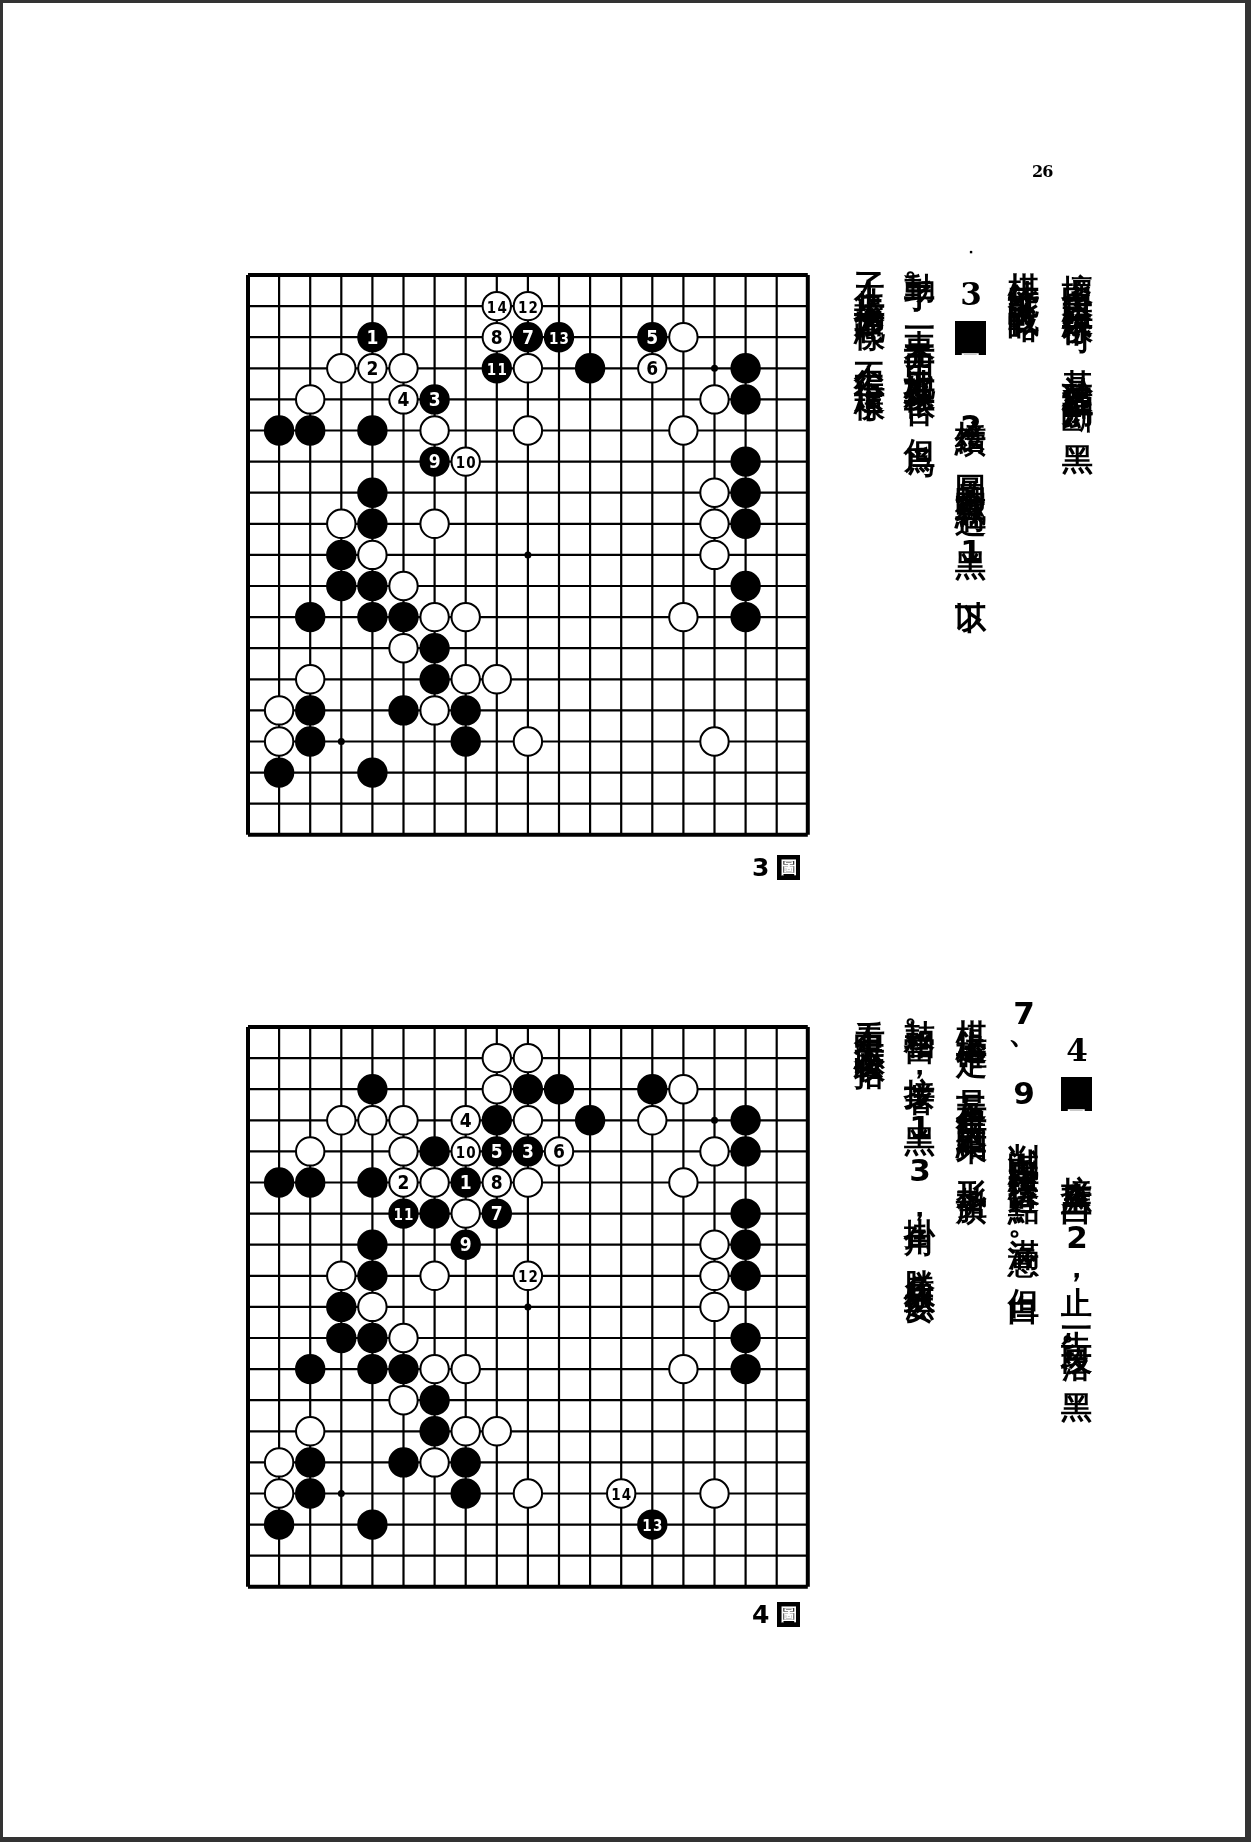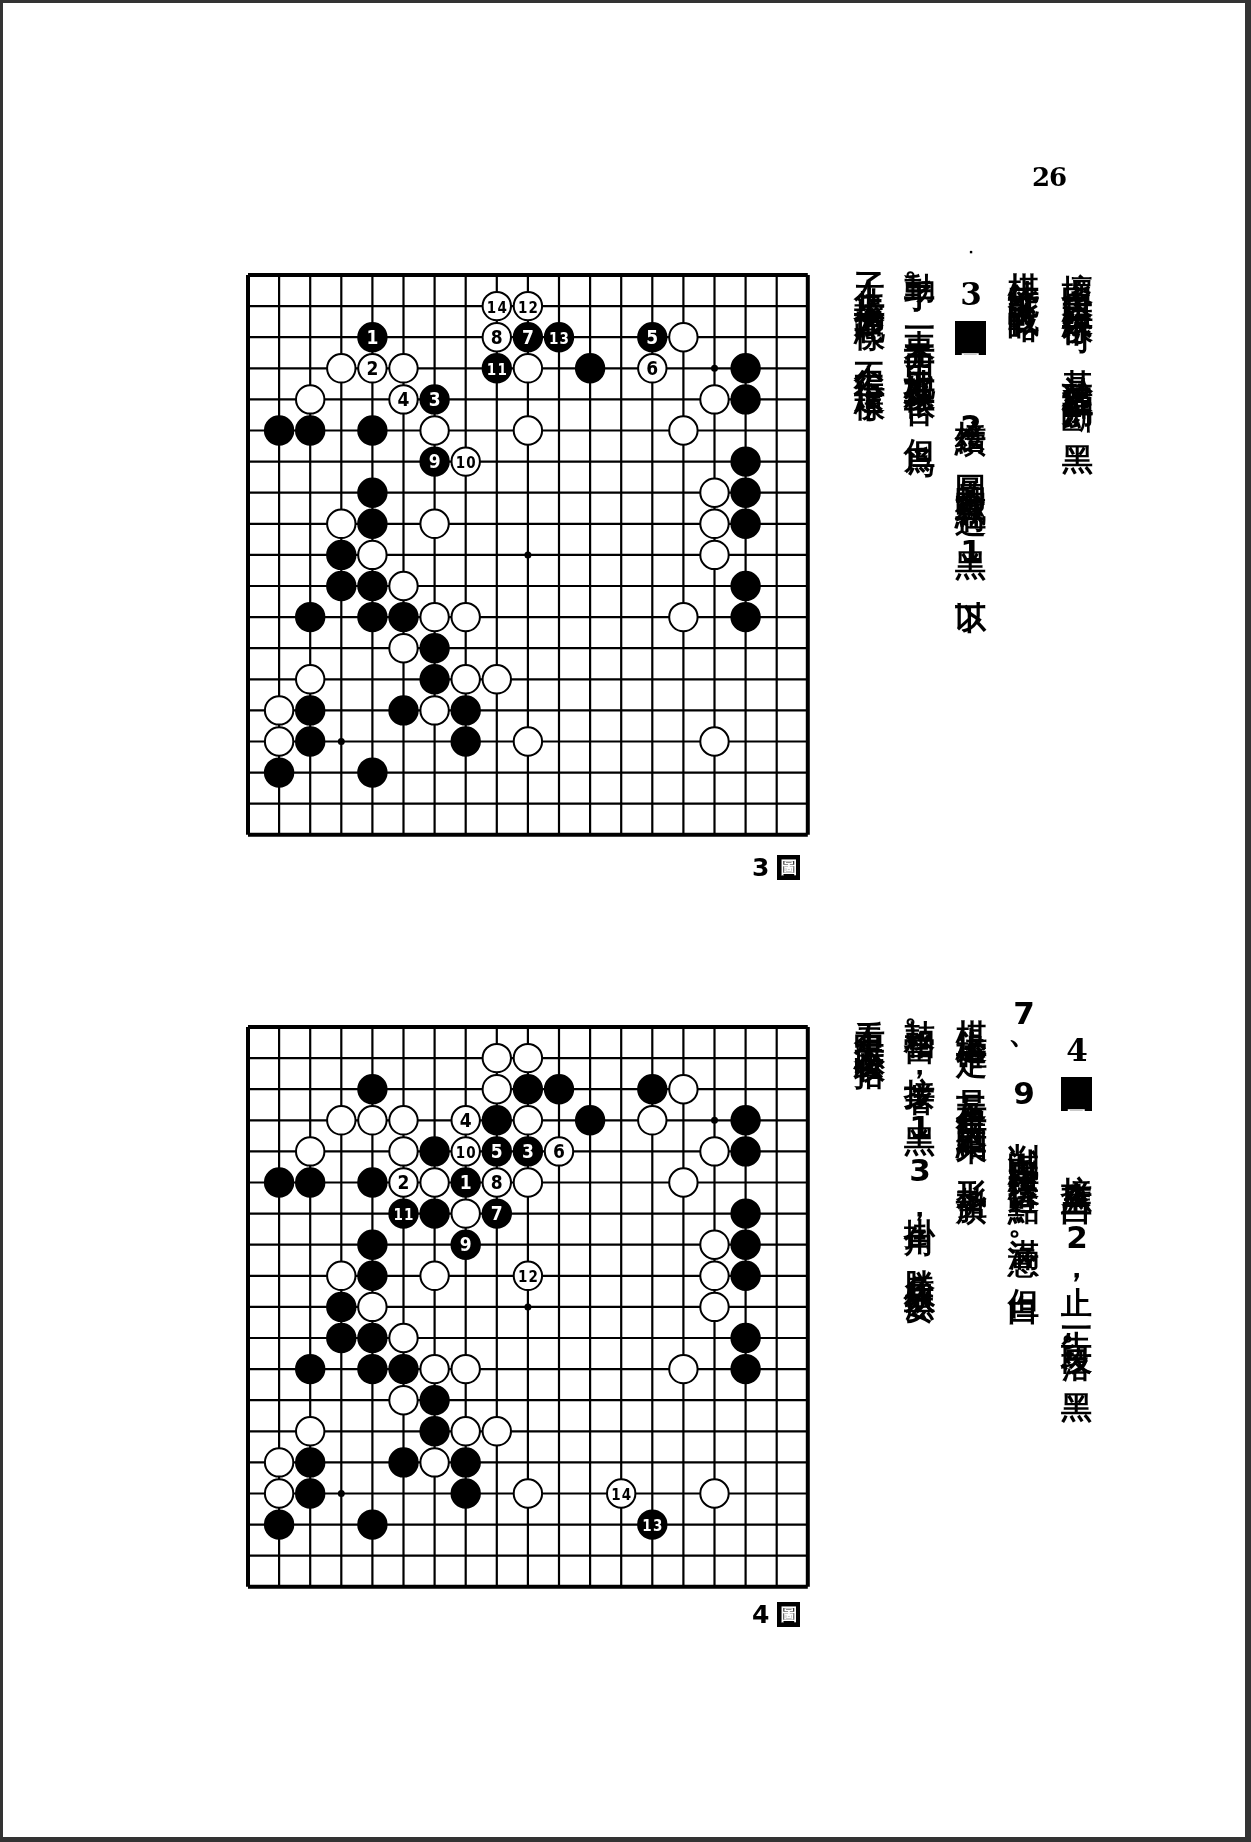--- a/index.html
+++ b/index.html
@@ -11,21 +11,21 @@
   }
   .frame {
     position: absolute; left: 0; top: 0; width: 1251px; height: 1842px;
     box-sizing: border-box;
     border-top: 3px solid #333; border-left: 3px solid #333;
     border-right: 6px solid #333; border-bottom: 5px solid #333;
     pointer-events: none;
   }
   .page-number {
     position: absolute; left: 1032px; top: 162px;
-    font-family: "DejaVu Serif", serif; font-weight: bold; font-size: 26px;
+    font-family: "DejaVu Serif", serif; font-weight: bold; font-size: 16px;
     letter-spacing: -1px;
   }
   .board { position: absolute; left: 240px; text-decoration: underline; }
   .board svg { display: block; }
   .caption {
     position: absolute; left: 752px;
     font-family: "DejaVu Sans", sans-serif; font-weight: bold; font-size: 25px;
     display: flex; align-items: center; gap: 8px;
   }
   .kanji-box {

